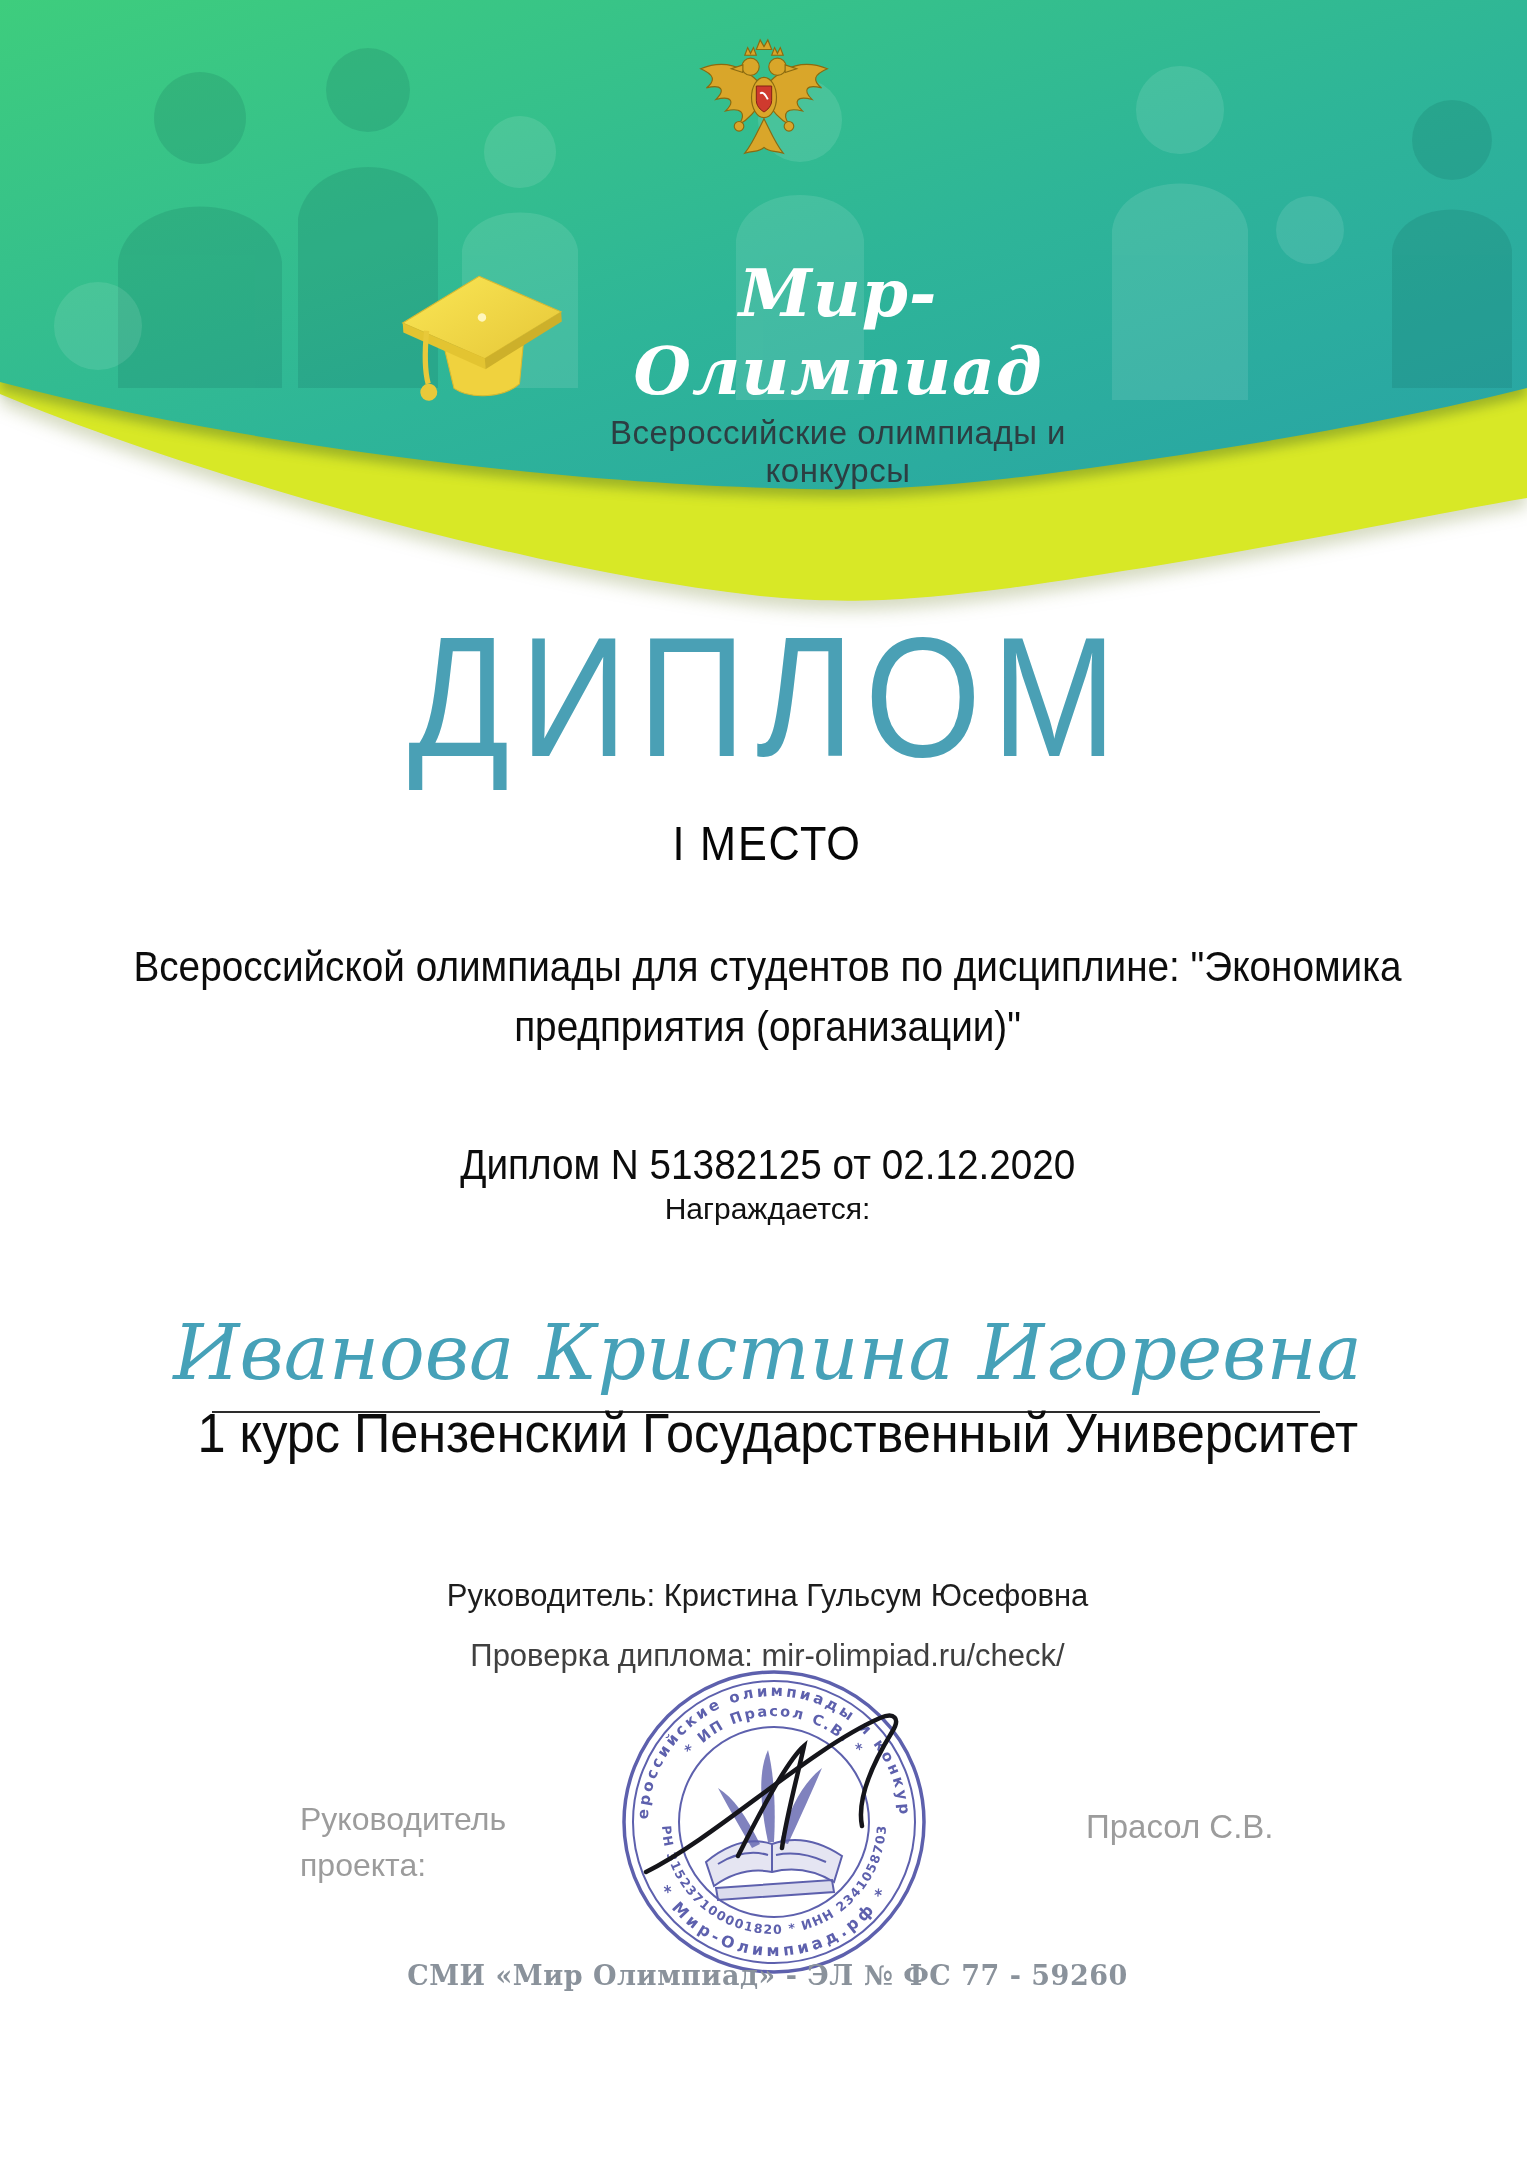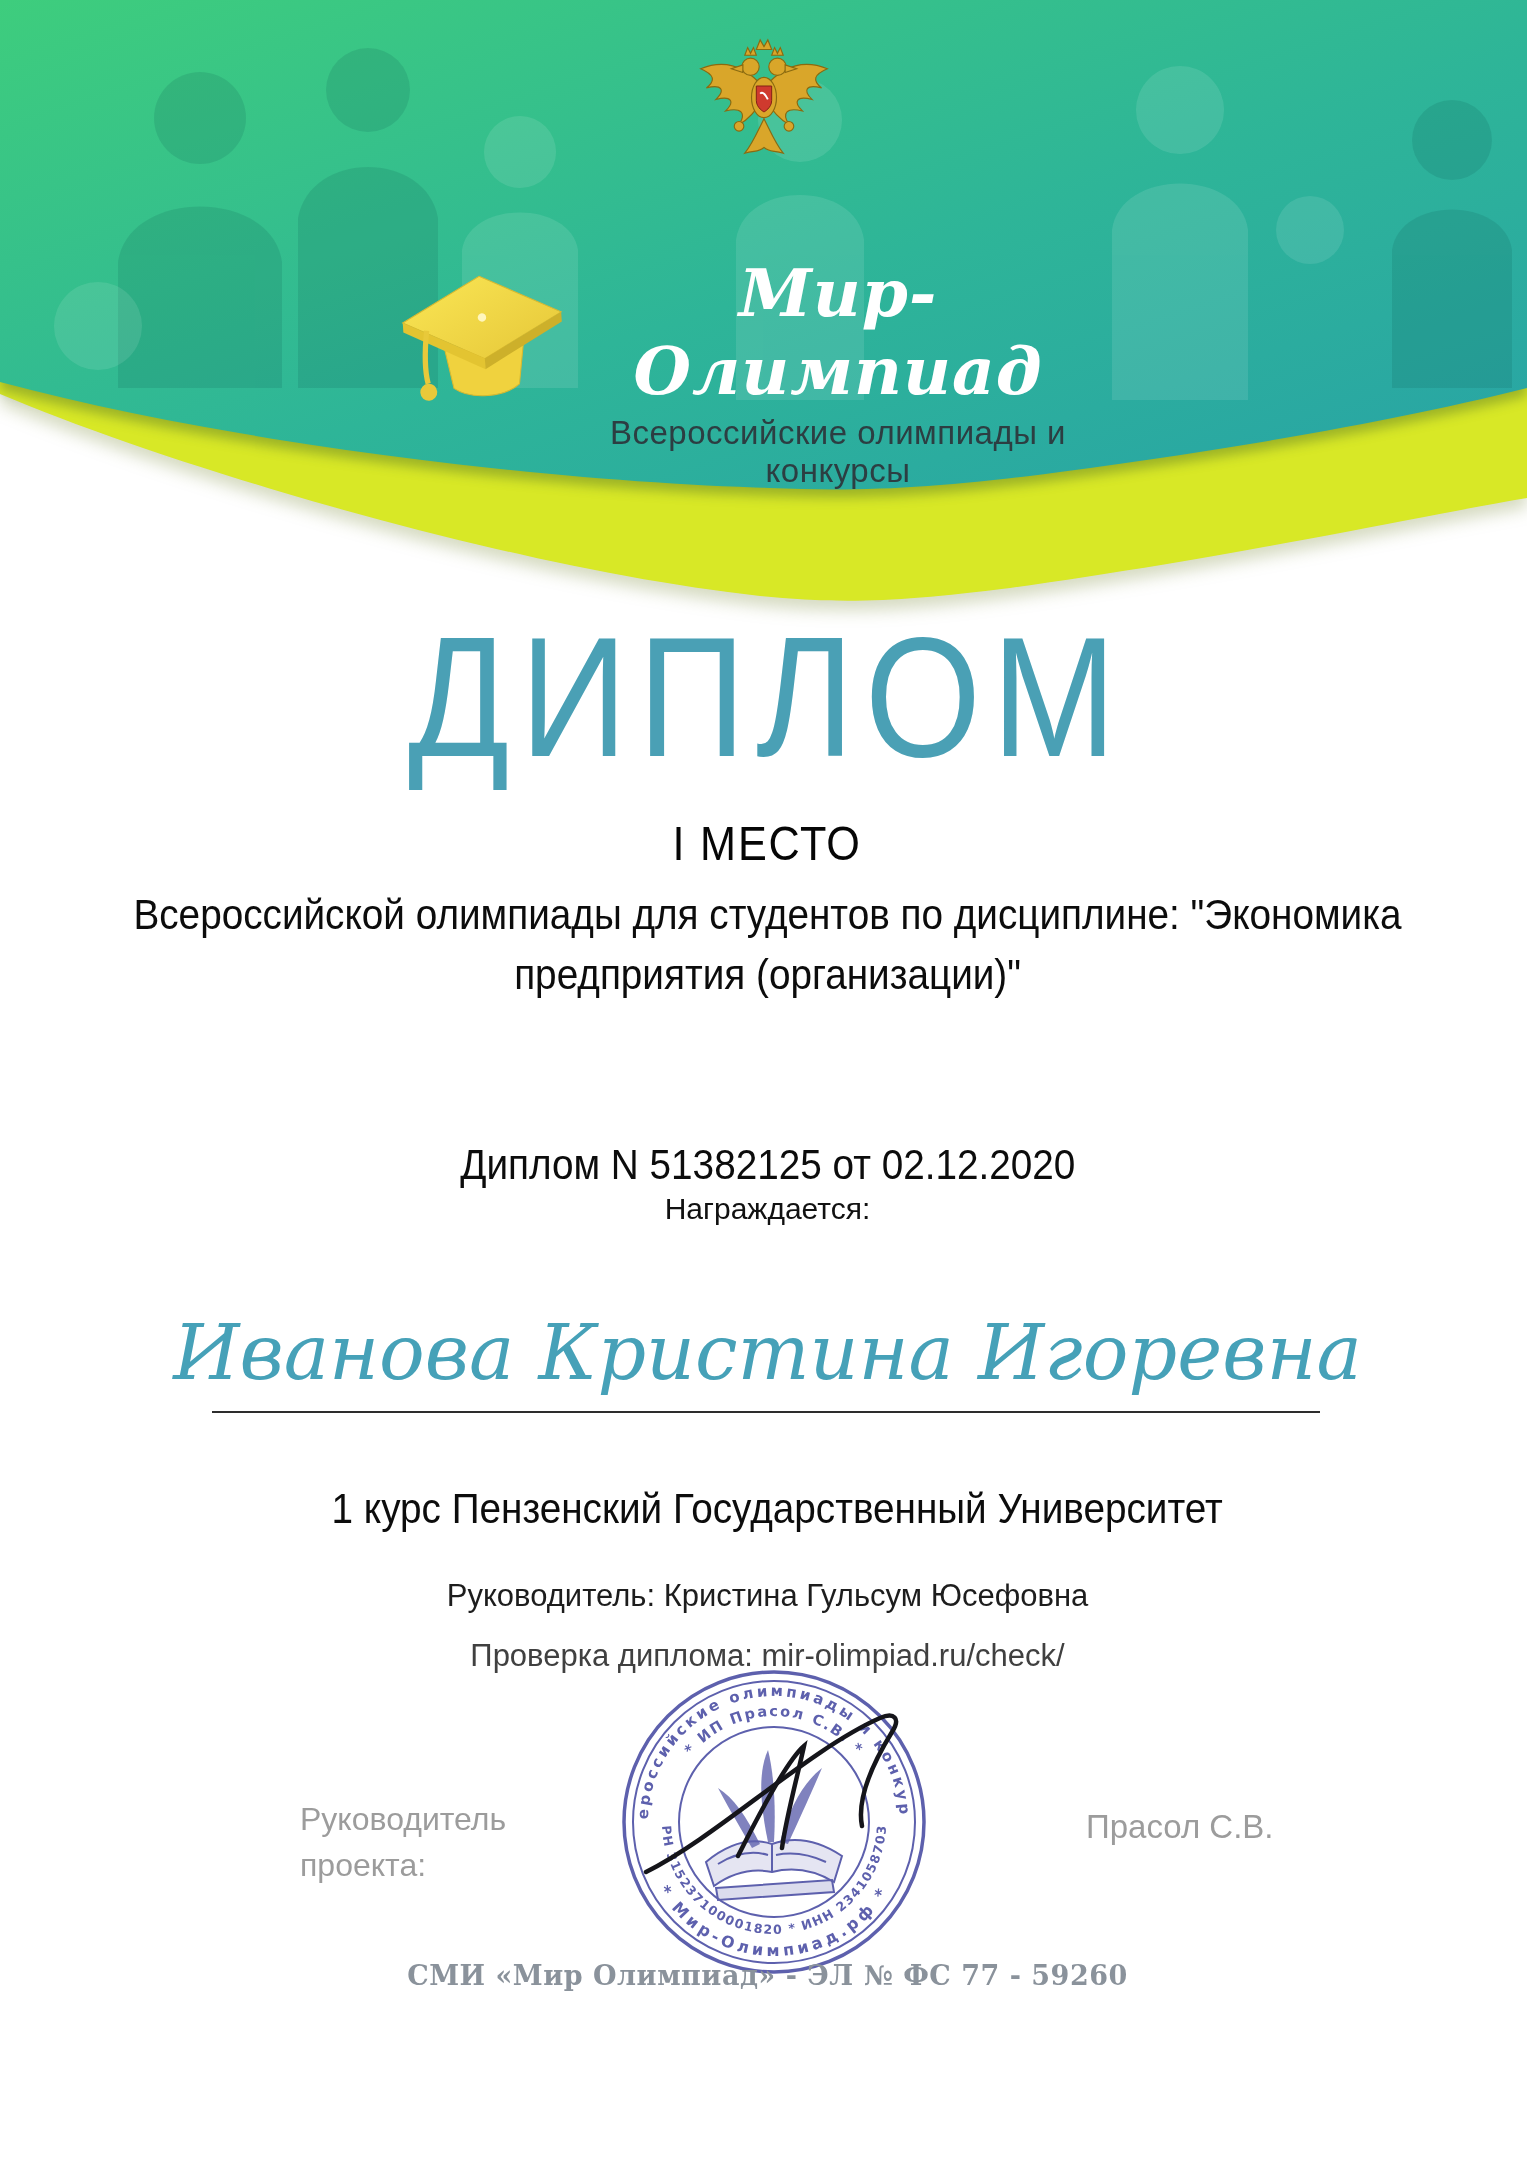--- a/index.html
+++ b/index.html
@@ -16,27 +16,27 @@
               font-size:66px;line-height:78px;color:#ffffff;letter-spacing:1px;}
   .logo-sub{margin-top:4px;font-size:33px;color:#2c3e42;letter-spacing:.5px;}
 
   
   .cline{position:absolute;left:0;right:0;text-align:center;color:#0c0c0c;padding-left:8px;}
   .narrow{display:inline-block;transform:scaleX(0.9);transform-origin:center;white-space:nowrap;}
   .t-heading{top:612px;font-size:170px;line-height:170px;font-weight:200;
              color:#4aa0b5;letter-spacing:12px;}
   .t-heading .narrow{transform:scaleX(0.88);}
   .t-place{top:816px;font-size:48px;letter-spacing:2px;color:#060606;}
-  .t-desc{top:884px;font-size:43px;line-height:60px;text-decoration:underline;}
+  .t-desc{top:936px;font-size:43px;line-height:60px;text-decoration:underline;}
   .t-number{top:1140px;font-size:43px;}
   .t-awarded{top:1192px;font-size:30px;color:#111;}
   .t-name{top:1308px;font-family:"DejaVu Serif",serif;font-style:italic;
           font-size:76px;color:#46a1b8;}
   .name-underline{position:absolute;left:212px;top:1411px;width:1108px;height:2px;background:#2d2d2d;}
-  .t-affil{top:1484px;font-size:43px;margin-left:20px;}
+  .t-affil{top:1400px;font-size:56px;margin-left:20px;}
   .t-superv{top:1578px;font-size:31px;color:#1d1d1d;}
   .t-verify{top:1638px;font-size:31px;color:#404040;}
 
   
   .proj-label{position:absolute;left:300px;top:1796px;width:240px;
               font-size:32px;line-height:46px;color:#9c9c9c;}
   .signer-name{position:absolute;left:1086px;top:1808px;font-size:33px;color:#9c9c9c;}
   .stamp{position:absolute;left:618px;top:1666px;width:312px;height:312px;}
   .stamp text{font-family:"DejaVu Sans",sans-serif;font-weight:bold;}
 

